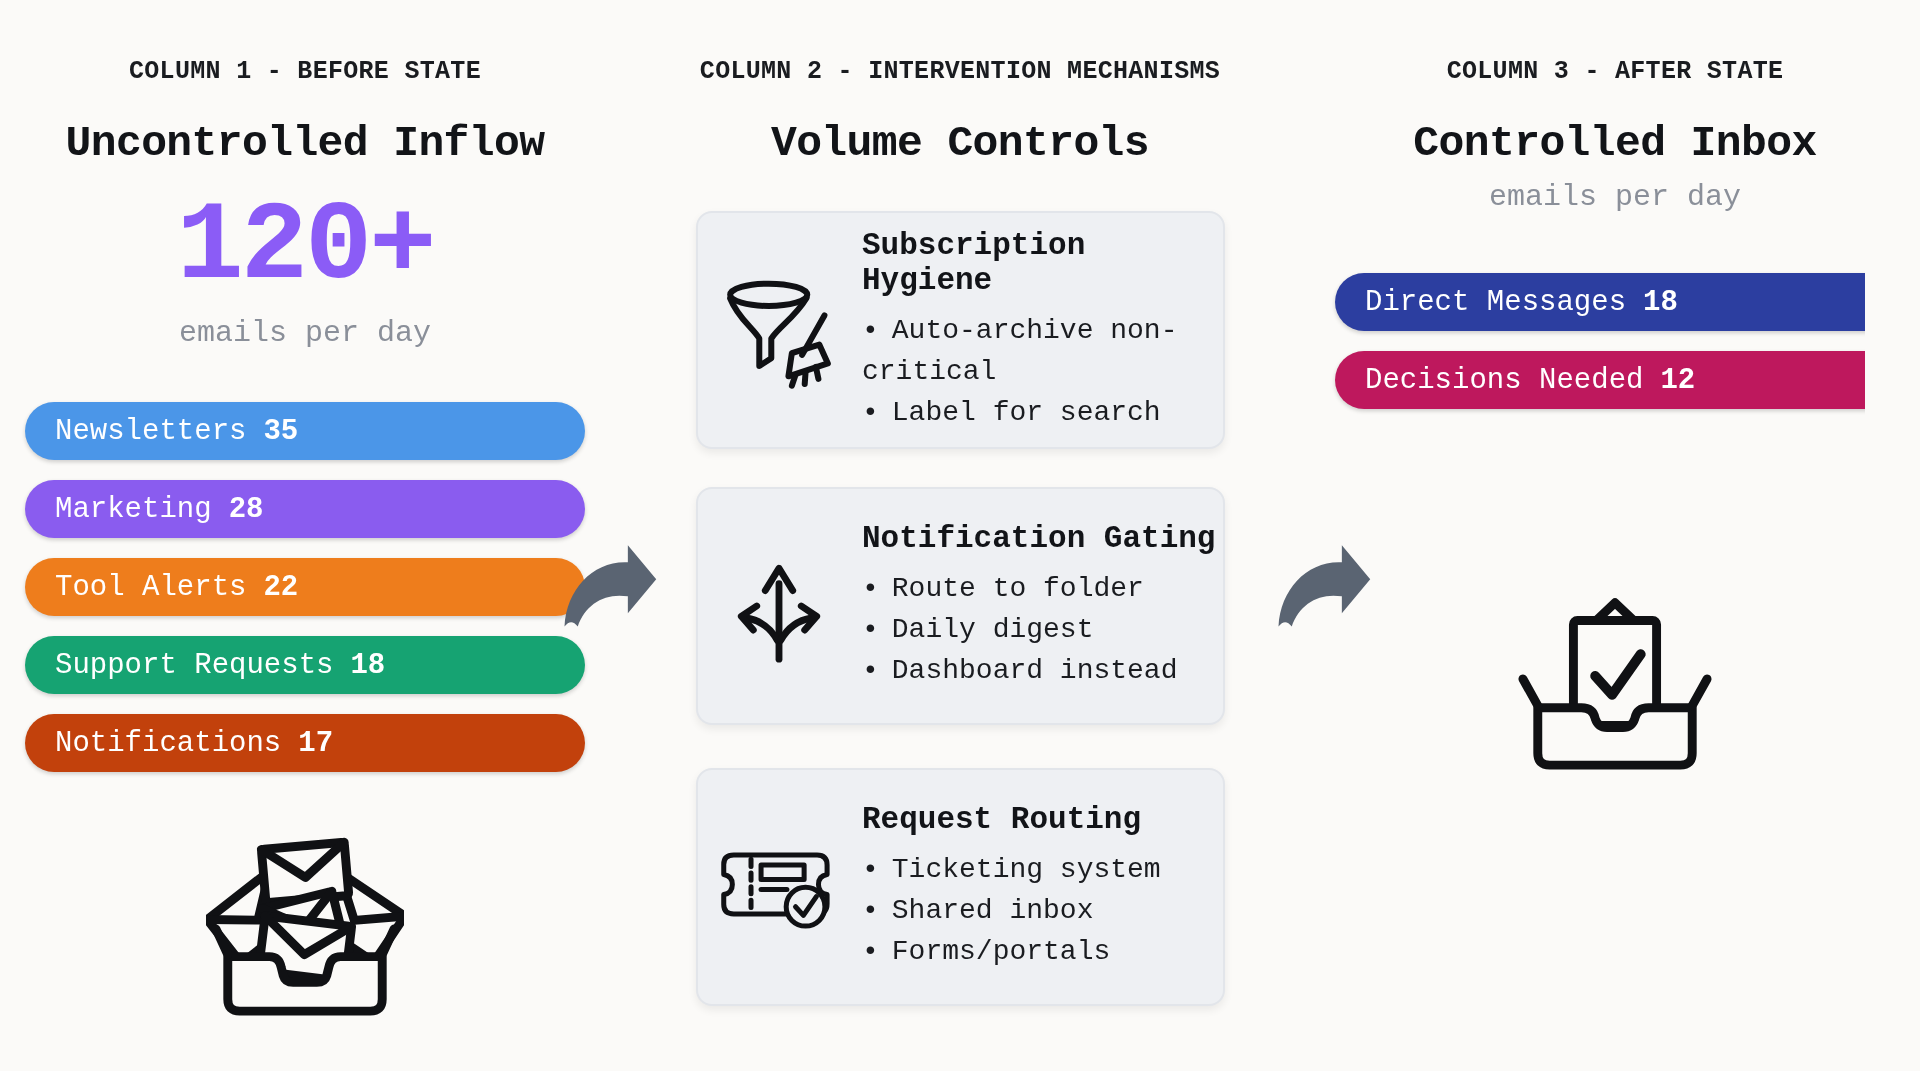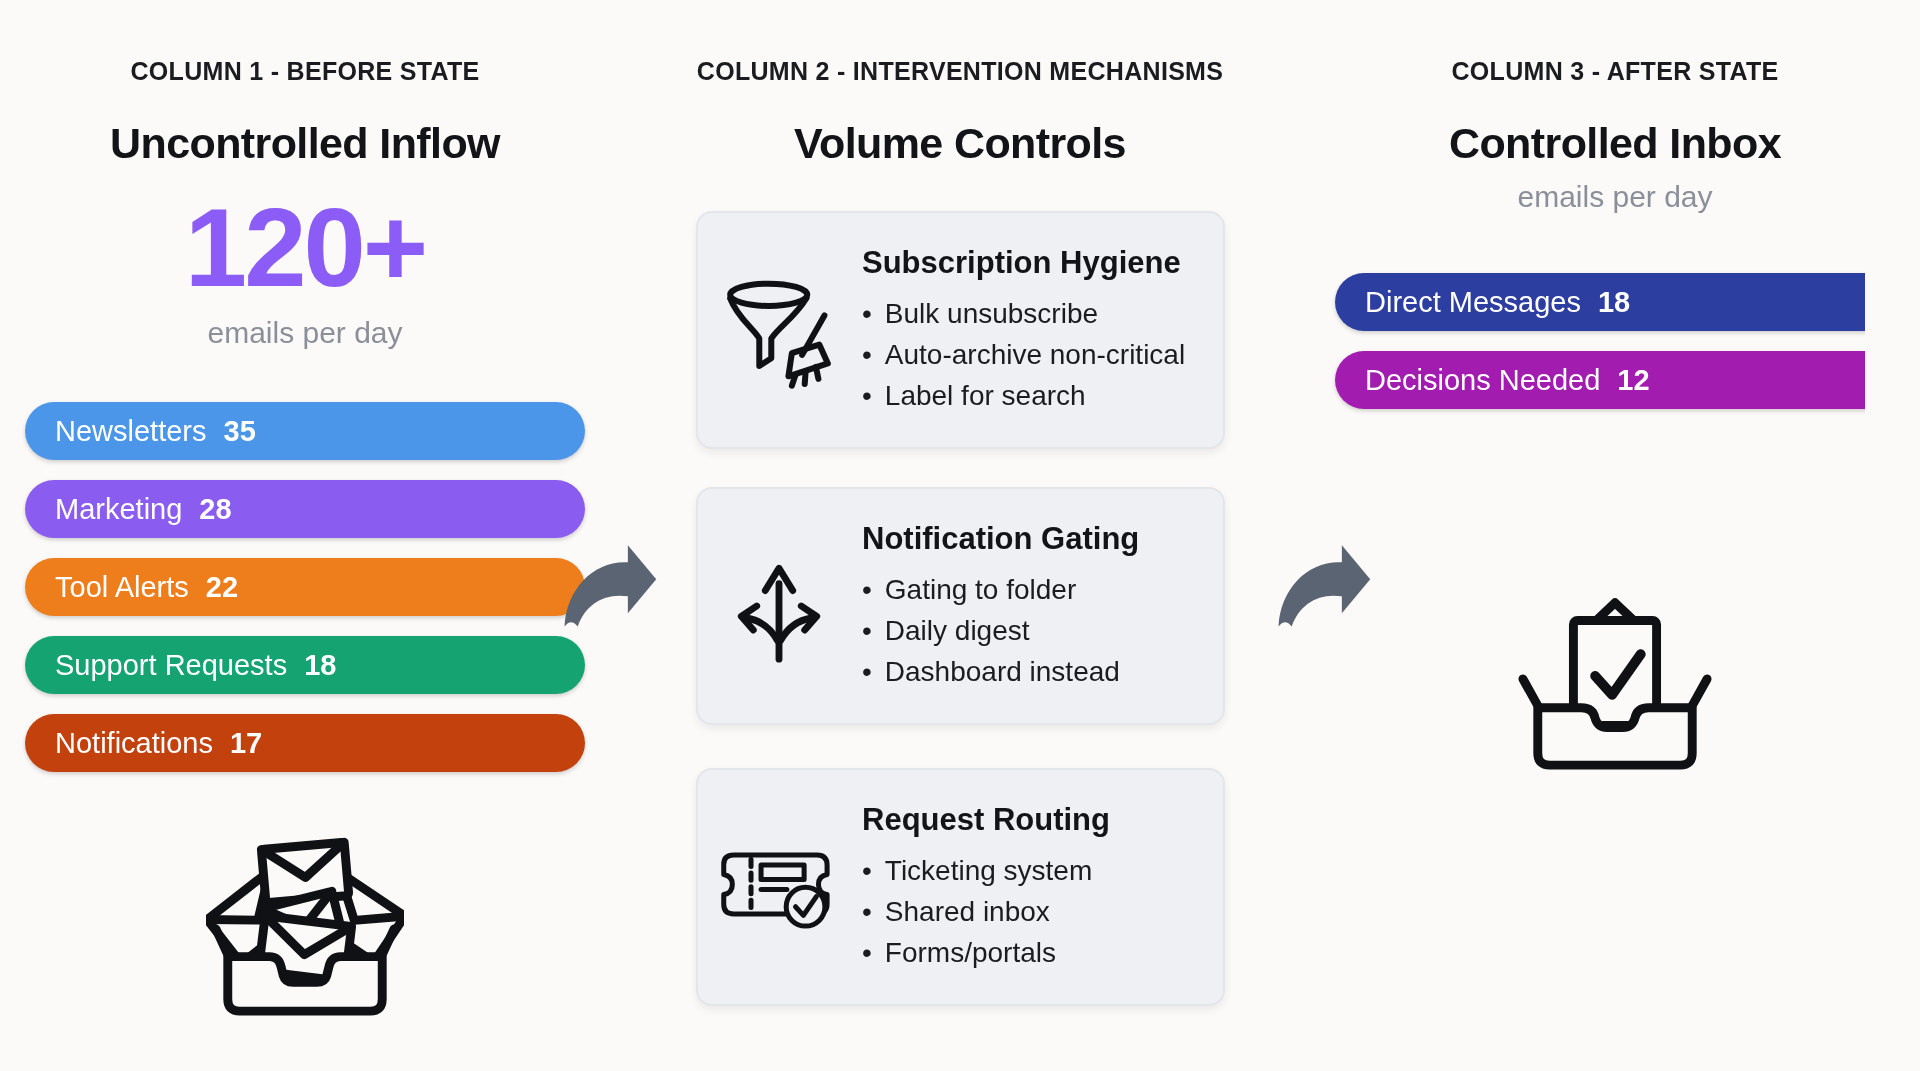--- a/index.html
+++ b/index.html
@@ -1,19 +1,19 @@
 <!DOCTYPE html>
 <html><head>
 <meta charset="utf-8">
 <style>
   html,body{margin:0;padding:0;background:#FBFAF8;}
   #canvas{
     position:relative;width:1865px;height:1071px;overflow:hidden;
     background:#FBFAF8;color:#17191D;
-    font-family:Liberation Sans, sans-serif;
+    font-family:Liberation Mono, monospace;
     -webkit-font-smoothing:antialiased;
   }
   .col{position:absolute;top:0;text-align:center;}
   #col-before{left:25px;width:560px;}
   #col-intervention{left:640px;width:640px;}
   #col-after{left:1335px;width:560px;}
 
   .kicker{margin-top:57px;font-size:25px;font-weight:700;letter-spacing:.3px;color:#1A1C20;}
   .col-title{margin-top:33px;font-size:43px;font-weight:700;letter-spacing:-.6px;color:#121418;}
   .metric{margin-top:24px;font-size:112px;font-weight:800;line-height:1;letter-spacing:-3px;}
@@ -127,21 +127,20 @@
           <path d="M13,33 C22,56 40,68 47,80 L47,112 L61,103 L61,80 C70,66 88,56 102,33"></path>
           <path d="M123,53 L97,99"></path>
           <path d="M85,97 L117,87 L127,109 L81,124 Z"></path>
           <path d="M89,123 L85,135 M101,119 L100,133 M113,113 L116,127"></path>
         </g>
       </svg>
     </div>
     <div class="card-body">
       <div class="card-title">Subscription Hygiene</div>
       <ul class="card-list">
-        <li>Bulk unsubscribe</li>
         <li>Auto-archive non-critical</li>
         <li>Label for search</li>
       </ul>
     </div>
   </div>
 
   <div class="card" id="card-2">
     <div class="card-icon">
       <svg viewBox="0 0 140 140" width="120" height="120">
         <g fill="none" stroke="#101114" stroke-width="8" stroke-linejoin="round" stroke-linecap="round">
@@ -150,21 +149,21 @@
           <path d="M68,110 C58,92 44,86 32,84"></path>
           <path d="M44,70 L26,82 L40,98"></path>
           <path d="M72,110 C82,92 96,86 108,84"></path>
           <path d="M96,70 L114,82 L100,98"></path>
         </g>
       </svg>
     </div>
     <div class="card-body">
       <div class="card-title">Notification Gating</div>
       <ul class="card-list">
-        <li>Gating to folder</li>
+        <li>Route to folder</li>
         <li>Daily digest</li>
         <li>Dashboard instead</li>
       </ul>
     </div>
   </div>
 
   <div class="card" id="card-3">
     <div class="card-icon">
       <svg viewBox="0 0 170 125" width="130" height="96">
         <g fill="none" stroke="#101114" stroke-width="7" stroke-linejoin="round" stroke-linecap="round">
@@ -190,21 +189,21 @@
   <div class="col" id="col-after">
     <div class="kicker">COLUMN 3 - AFTER STATE</div>
     <div class="col-title">Controlled Inbox</div>
     <div class="caption">emails per day</div>
 
     <div class="pill-stack">
       <div class="pill" style="background-color: rgb(44, 62, 160);">
         <span class="pill-label">Direct Messages</span>
         <span class="pill-count">18</span>
       </div>
-      <div class="pill" style="background-color: #a21caf;">
+      <div class="pill" style="background-color: #be185d;">
         <span class="pill-label">Decisions Needed</span>
         <span class="pill-count">12</span>
       </div>
     </div>
 
     
     <svg class="big-icon" viewBox="0 0 200 200" width="198" height="198">
       <g fill="none" stroke="#101114" stroke-width="9" stroke-linejoin="round" stroke-linecap="round">
         <path d="M64,60 L100,26 L136,60"></path>
         <rect x="58" y="44" width="84" height="106" rx="4" fill="#FBFAF8"></rect>

